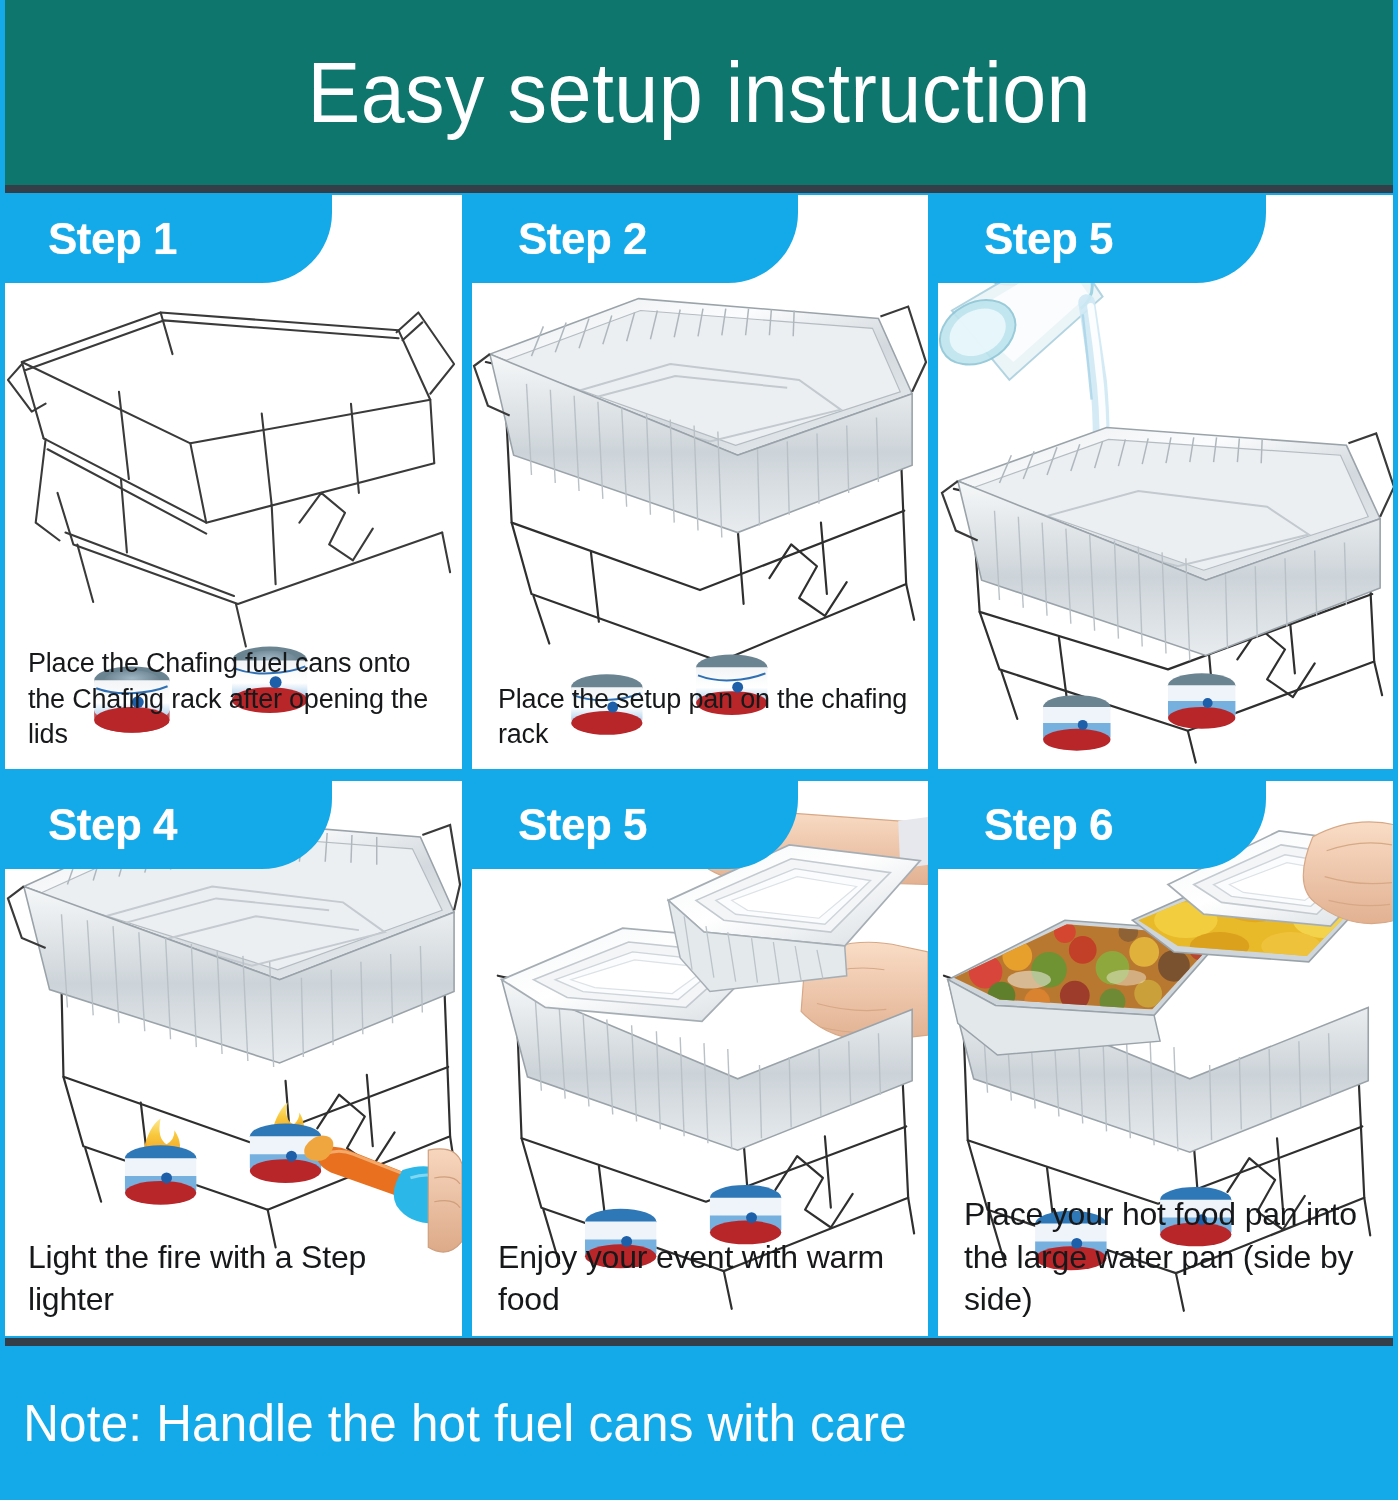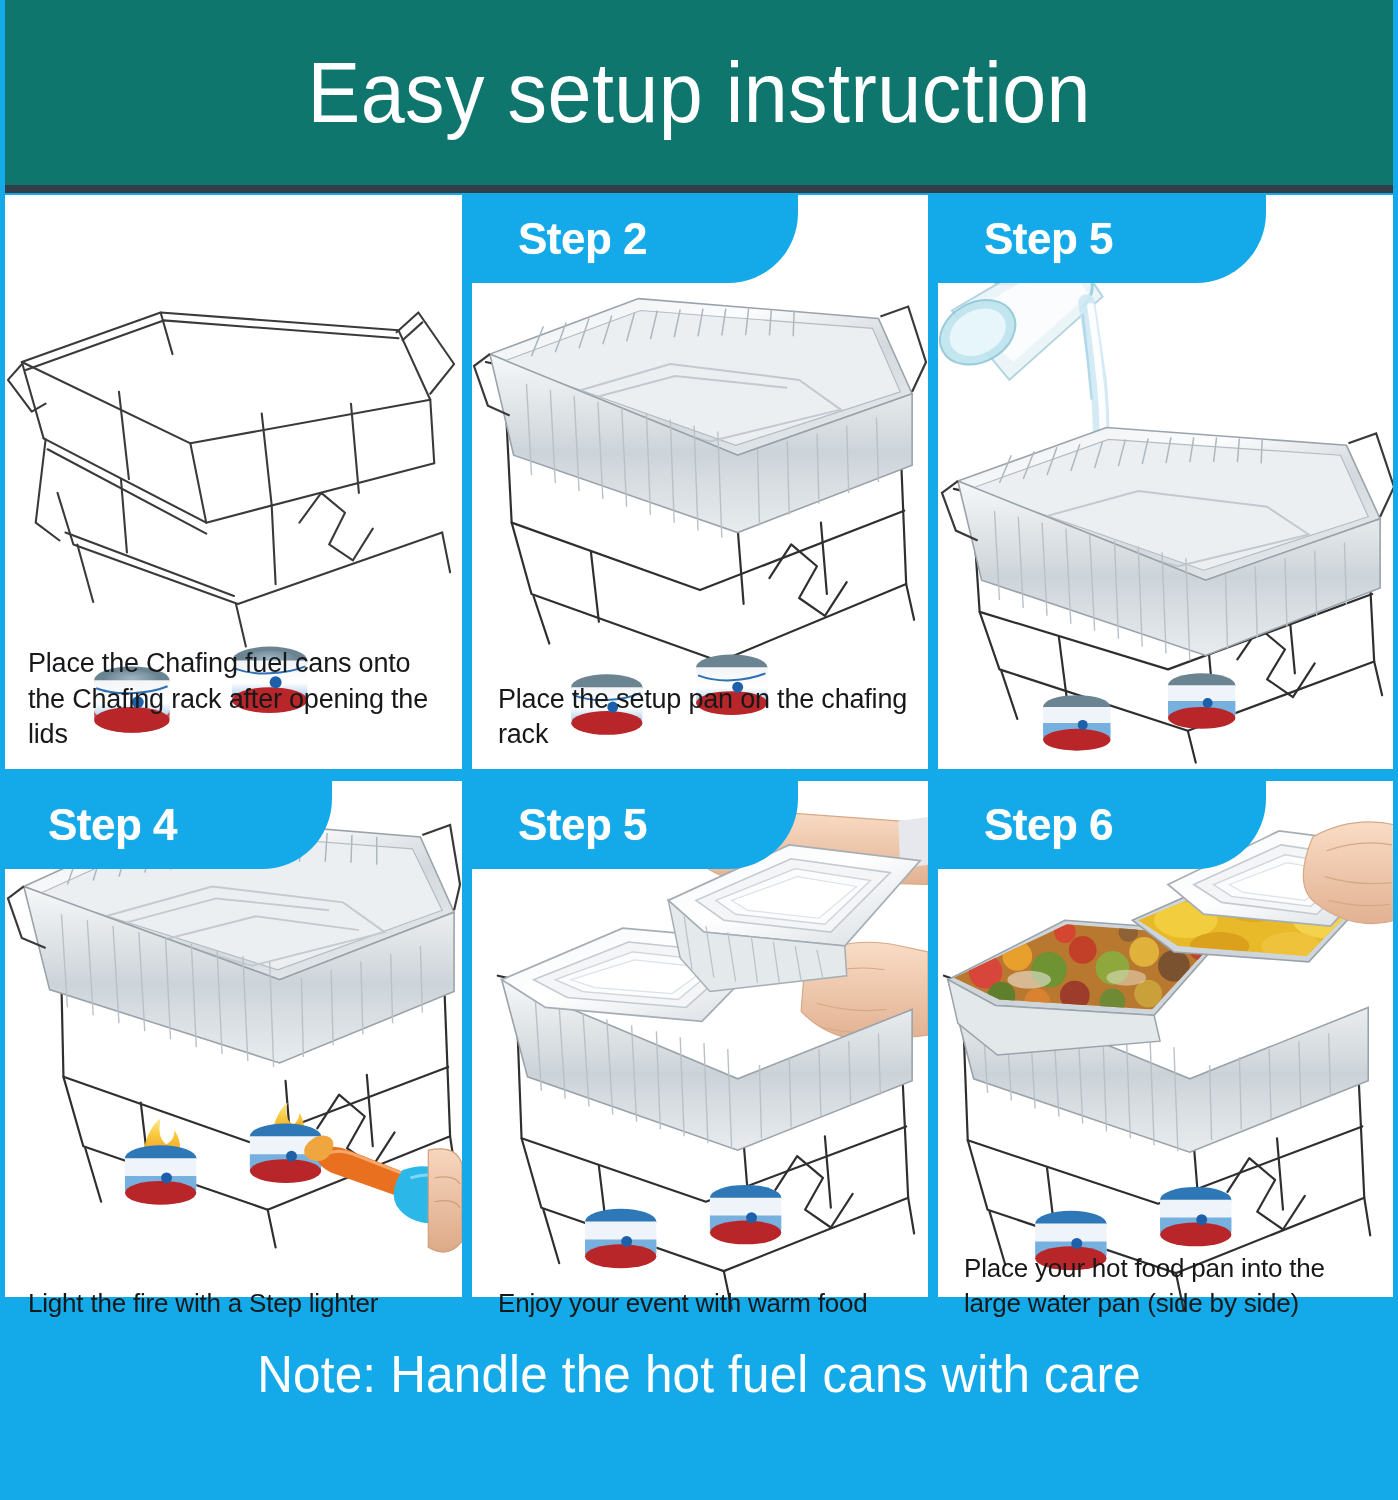--- a/index.html
+++ b/index.html
@@ -75,31 +75,31 @@
   
   .caption {
     position:absolute; left:0; right:0; bottom:0;
     padding:0 16px 16px 26px;
     font-size:27px;
     line-height:1.32;
     color:#17181a;
     z-index:5;
     letter-spacing:-0.2px;
   }
-  .cap-r2 { font-size:26px; }
+  .cap-r2 { font-size:32px; }
 
   
   .illus { position:absolute; left:0; top:0; width:100%; height:100%; z-index:1; }
   .illus svg { width:100%; height:100%; display:block; }
 
   
   .footer {
-    position:absolute; left:0; top:1297px; width:1398px; height:154px;
+    position:absolute; left:0; top:1346px; width:1398px; height:154px;
     background:#14a9e8;
-    display:flex; align-items:center; justify-content:center;
+    display:flex; align-items:center; justify-content:flex-start;
   }
   .footer-text {
     color:#ffffff; font-size:52px; font-weight:400;
     letter-spacing:0.2px;
     transform:scaleX(0.95);
   }
   
   .edge-l, .edge-r {
     position:absolute; top:0; width:5px; height:1500px; background:#14a9e8; z-index:20;
   }
@@ -179,20 +179,23 @@
 
           <g transform="translate(270,517)">
             <ellipse cx="0" cy="-48" rx="38" ry="14" fill="#6b8491"></ellipse>
             <ellipse cx="0" cy="-48" rx="28" ry="10" fill="url(#canTop1)"></ellipse>
             <path d="M-38 -48 L-38 -12 A38 14 0 0 0 38 -12 L38 -48 Z" fill="url(#canBody1)"></path>
             <ellipse cx="0" cy="-8" rx="38" ry="13" fill="#b9262a"></ellipse>
             <path d="M-36 -40 q16 6 36 5 q22 -1 36 -7" stroke="#2f6fb3" stroke-width="2" fill="none"></path>
             <circle cx="6" cy="-26" r="6" fill="#1d5fa8"></circle>
           </g>
         </svg>
+      </div>
+      <div class="step-banner w1">
+        <span class="step-label">Step 1</span>
       </div>
       <div class="caption">Place the Chafing fuel cans onto the Chafing rack after opening the lids</div>
     </div>
 
     <div class="spacer"></div>
 
     <div class="cell">
       <div class="illus">
         <svg viewBox="0 0 460 578" preserveAspectRatio="xMidYMid meet">
           <defs>

